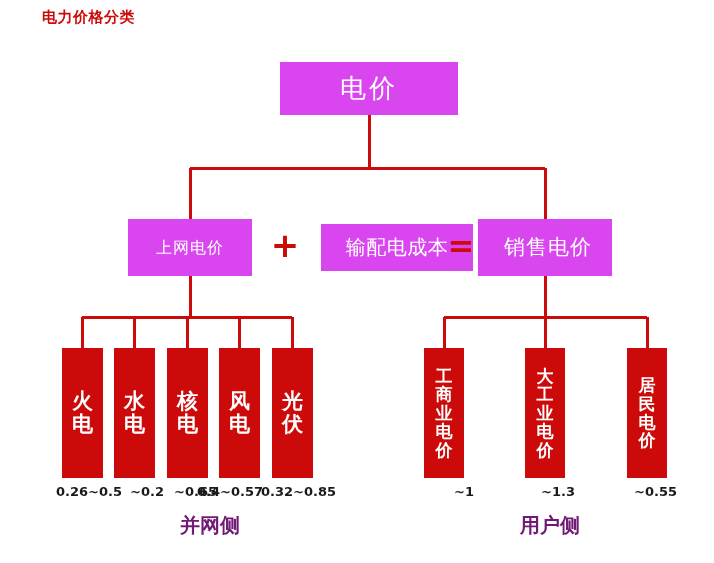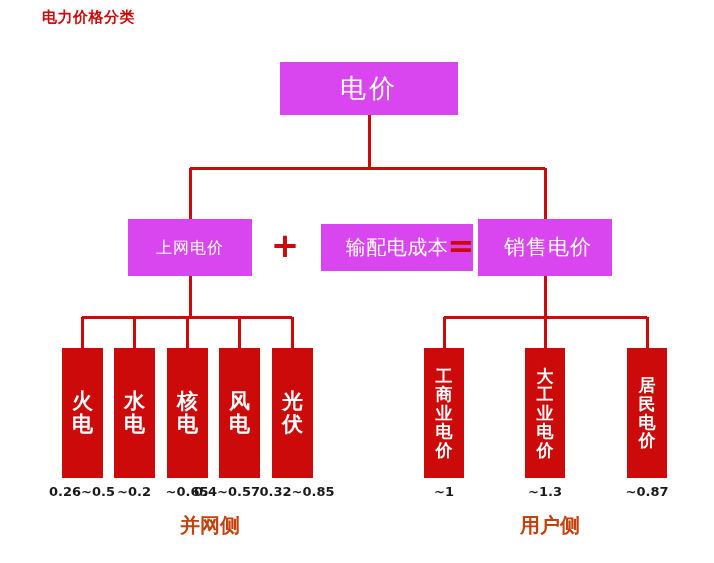--- a/index.html
+++ b/index.html
@@ -137,31 +137,31 @@
   }
   .leaf.usr .ch { font-size: 17px; }
 
   
   .val {
     position: absolute;
     top: 484px;
     font-size: 13px;
     font-weight: bold;
     color: #1a1a1a;
-    text-align: center;
+    text-align: right;
     white-space: nowrap;
   }
 
   
   .group-label {
     position: absolute;
     top: 512px;
     font-size: 20px;
     font-weight: bold;
-    color: #c2410c;
+    color: #701a75;
     text-align: center;
     white-space: nowrap;
   }
   .group-label.left  { left: 120px; width: 180px; }
   .group-label.right { left: 460px; width: 180px; }
 </style>
 </head>
 <body>
 
 <div id="canvas">
@@ -262,18 +262,18 @@
   </div>
   <div class="leaf usr" style="left:627px">
     <span class="ch">居</span>
     <span class="ch">民</span>
     <span class="ch">电</span>
     <span class="ch">价</span>
   </div>
 
   <div class="val" style="left:414px; width:60px">~1</div>
   <div class="val" style="left:515px; width:60px">~1.3</div>
-  <div class="val" style="left:617px; width:60px">~0.87</div>
+  <div class="val" style="left:617px; width:60px">~0.55</div>
 
   <div class="group-label left">并网侧</div>
   <div class="group-label right">用户侧</div>
 
 </div>
 
 </body></html>

